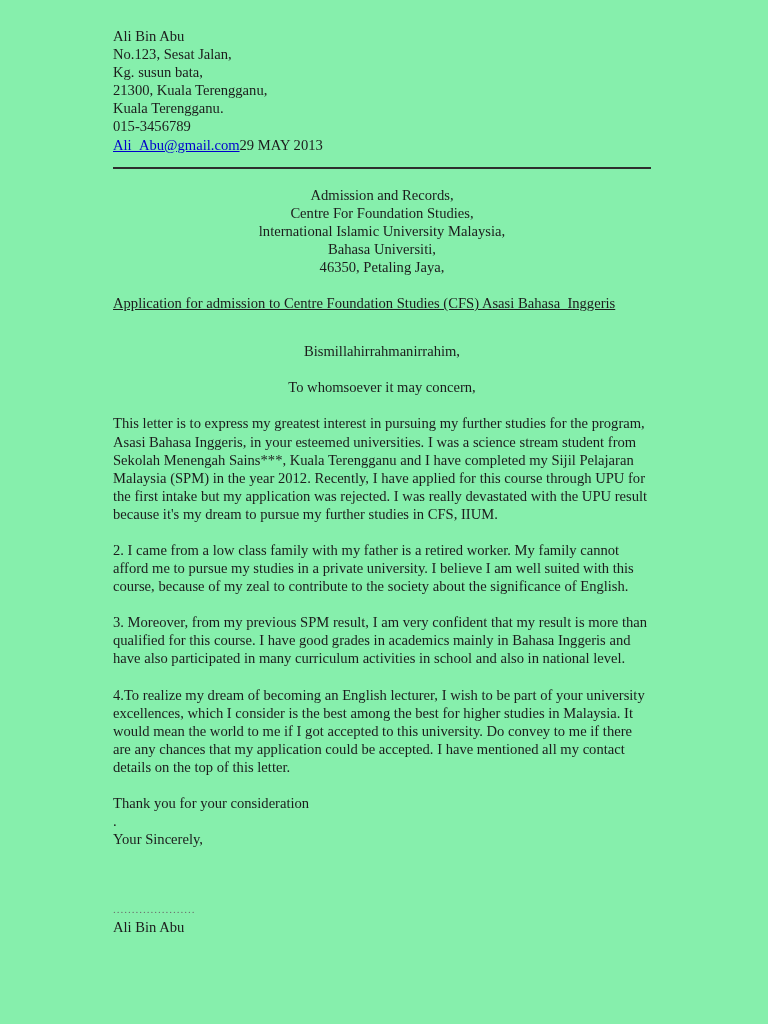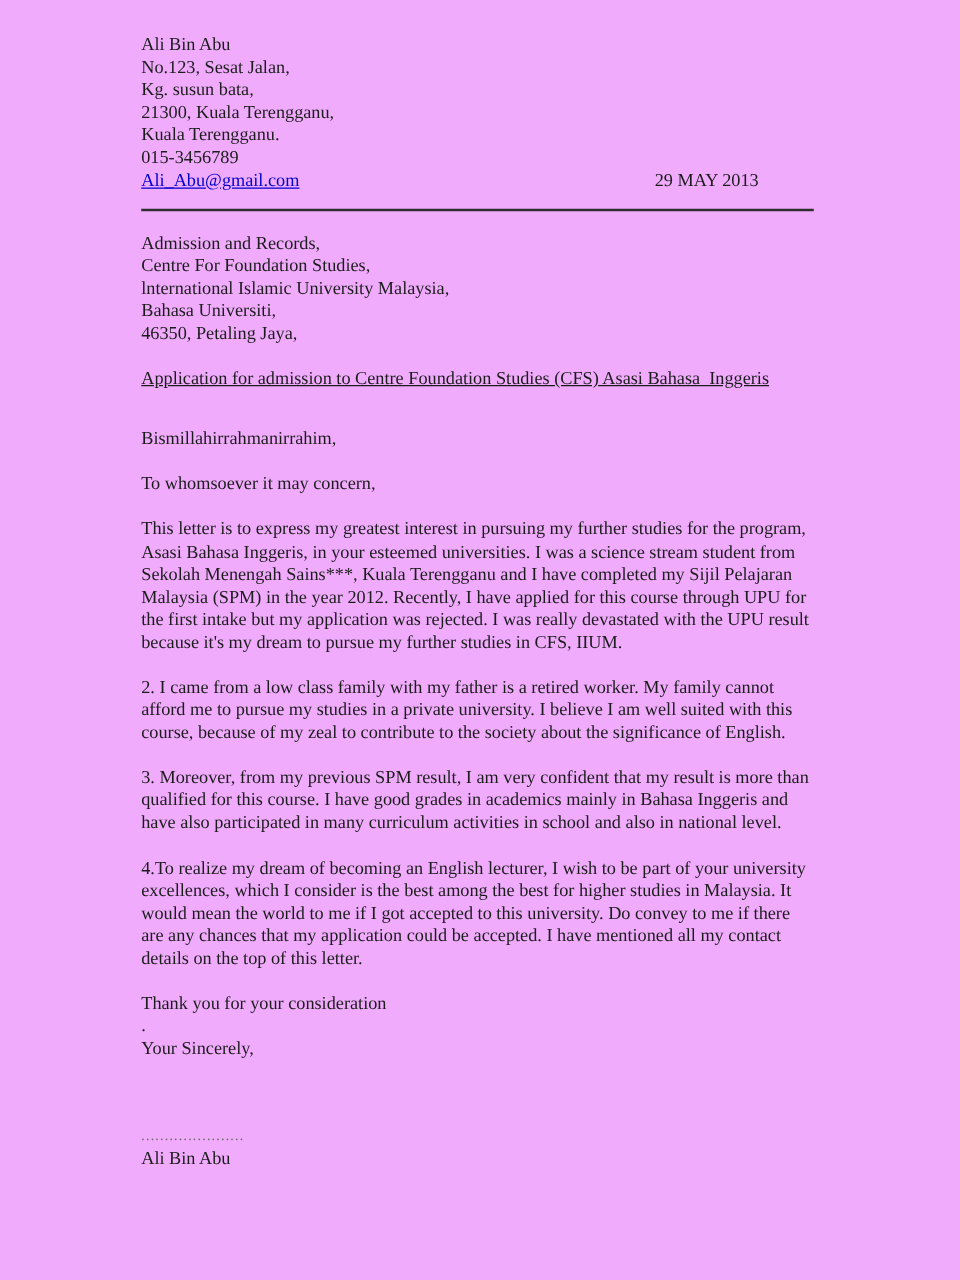--- a/index.html
+++ b/index.html
@@ -1,38 +1,37 @@
 <!DOCTYPE html>
 <html><head>
 <meta charset="utf-8">
 <style>
   * { margin: 0; padding: 0; box-sizing: border-box; }
   html, body { background: #ffffff; }
   .page {
     position: relative;
     width: 768px;
     height: 1024px;
-    background: #f0abfc;
+    background: #86efac;
     font-family: "Liberation Serif", serif;
     color: #1c1c1c;
     font-size: 14.6px;
     line-height: 18.1px;
     overflow: hidden;
   }
   .content {
     position: absolute;
     left: 113px;
     top: 27px;
     width: 538px;
   }
-  .block { margin-bottom: 18px; }
+  .block { margin-bottom: 18px; text-align: center; }
   .line { white-space: pre-wrap; }
   .email-date-row {
     display: flex;
-    justify-content: space-between;
     align-items: baseline;
   }
   .email-link {
     color: #0000cc;
     text-decoration: underline;
     cursor: pointer;
   }
   .date { padding-right: 44px; }
   .rule {
     border: none;

